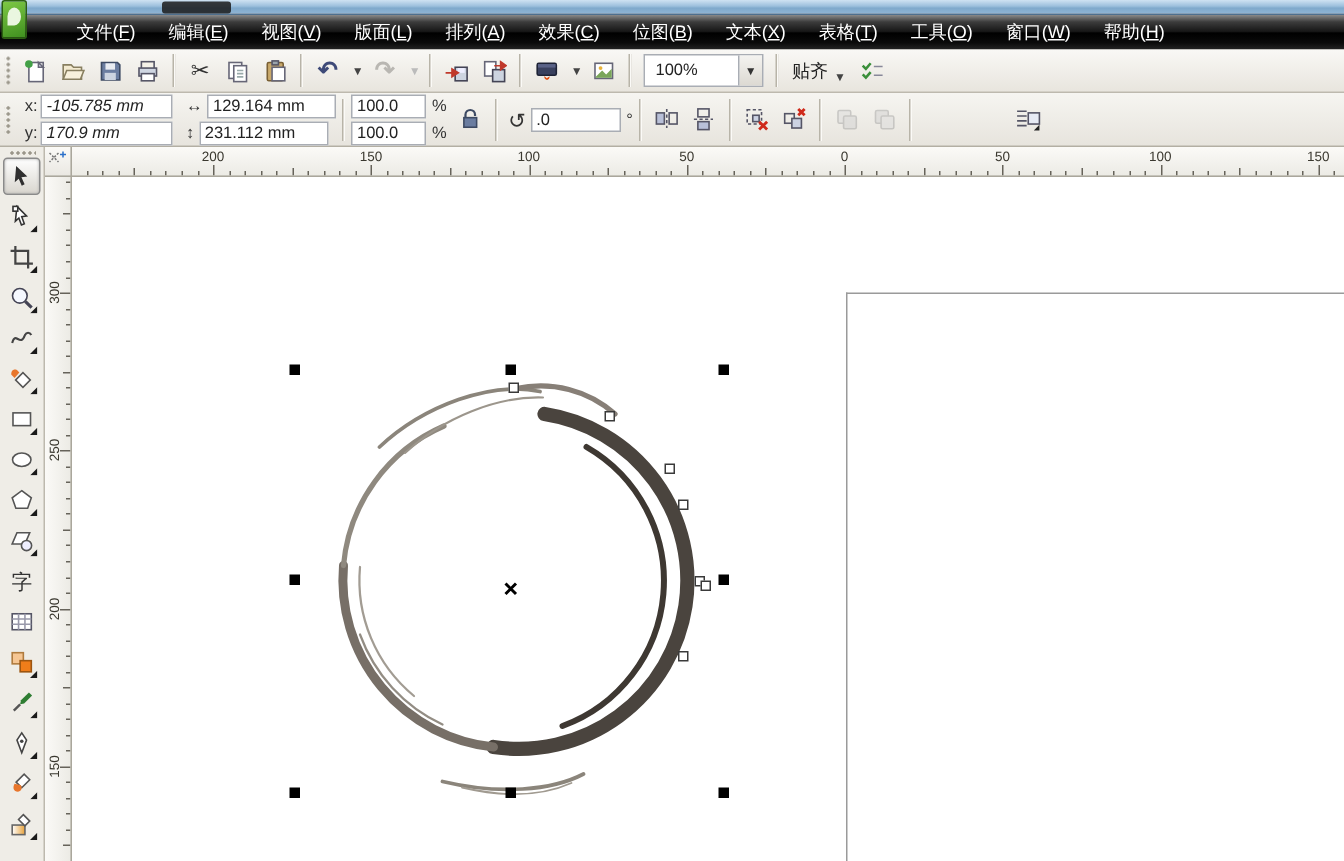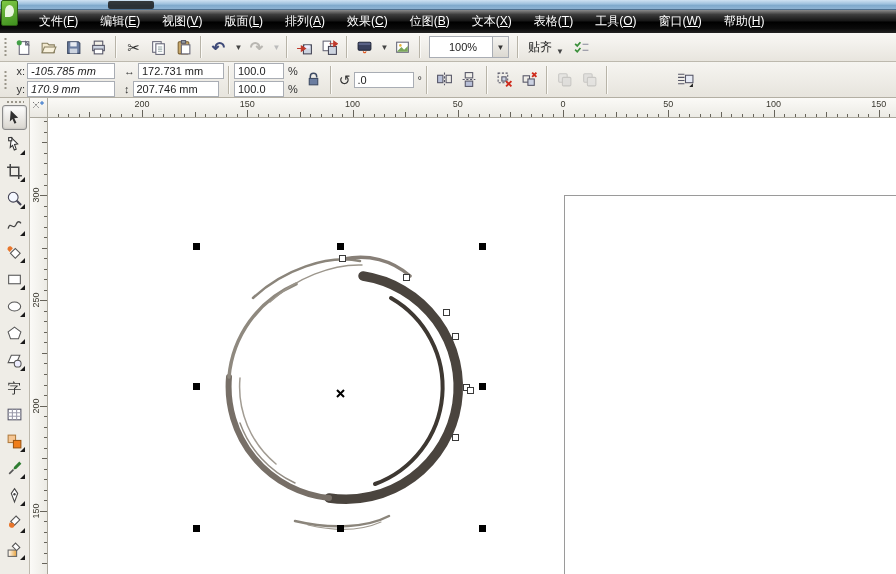--- a/index.html
+++ b/index.html
@@ -8,21 +8,21 @@
   #titlebar{position:absolute;left:0;top:0;width:896px;height:10px;
     background:linear-gradient(180deg,#cfe2f2 0%,#9dc0dd 45%,#7fa9cc 60%,#8fb4d4 100%);
     border-bottom:1px solid #4e6f8e;box-sizing:border-box;}
   #title-smudge{position:absolute;left:108px;top:1px;width:46px;height:8px;background:#1b1b1b;border-radius:2px;opacity:.85;}
   #app-logo{position:absolute;left:1px;top:0px;width:17px;height:26px;z-index:30;
     background:linear-gradient(160deg,#7ec845,#3f8f1f);border:1px solid #2c5e12;border-radius:2px;box-sizing:border-box;}
   #app-logo::after{content:"";position:absolute;left:3px;top:4px;width:9px;height:12px;border-radius:50% 50% 50% 0;background:#eaf6e0;}
   
   #menubar{position:absolute;left:0;top:10px;width:896px;height:23px;
     background:linear-gradient(180deg,#8a8a8a 0%,#3c3c3c 20%,#161616 48%,#000 52%,#0a0a0a 80%,#232323 100%);
-    display:flex;align-items:center;padding-left:28px;box-sizing:border-box;}
+    display:flex;align-items:center;padding-left:40px;box-sizing:border-box;}
   .menu-item{color:#fff;font-size:12px;padding:3px 11px;cursor:default;white-space:nowrap;}
   .menu-item u{text-decoration:underline;}
   
   #toolbar{position:absolute;left:0;top:33px;width:896px;height:29px;
     background:linear-gradient(180deg,#f9f8f5,#e8e5de);border-bottom:1px solid #bdb9ae;
     display:flex;align-items:center;padding:0 2px;box-sizing:border-box;}
   #propbar{position:absolute;left:0;top:62px;width:896px;height:36px;
     background:linear-gradient(180deg,#f6f5f1,#e7e4dd);border-bottom:1px solid #b3afa3;
     display:flex;align-items:center;padding:0 2px;box-sizing:border-box;}
   .grip{width:5px;height:20px;margin:0 3px 0 1px;
@@ -32,21 +32,21 @@
     border:1px solid transparent;border-radius:2px;margin:0 1px;position:relative;box-sizing:border-box;}
   .tbtn svg{width:17px;height:17px;}
   .tbtn.disabled{opacity:.45;}
   .sep{width:1px;height:22px;background:#b8b4a8;border-right:1px solid #fbfaf7;margin:0 4px;}
   .dd{font-size:8px;color:#444;margin-left:2px;}
   .glyph{font-size:15px;color:#333;line-height:1;}
   .undo-glyph{font-size:16px;font-weight:bold;color:#3e4a78;}
   .redo-glyph{font-size:16px;font-weight:bold;color:#b9b7b2;}
   #zoom-combo{display:flex;align-items:center;width:78px;height:20px;background:#fff;
     border:1px solid #a9adb4;margin:0 4px;font-size:11px;color:#222;}
-  #zoom-combo .val{flex:1;padding-left:19px;}
+  #zoom-combo .val{flex:1;padding-left:7px;}
   #zoom-combo .btn{width:15px;height:100%;display:flex;align-items:center;justify-content:center;
     background:linear-gradient(180deg,#f4f3f0,#dcd9d2);border-left:1px solid #a9adb4;font-size:8px;color:#333;}
   #snap-btn{display:flex;align-items:flex-end;font-size:12px;color:#222;padding:2px 5px;}
   
   .pb-col{display:flex;flex-direction:column;justify-content:center;gap:2px;}
   .pb-row{display:flex;align-items:center;height:16px;}
   .pb-label{font-size:11px;color:#333;width:14px;text-align:right;margin-right:2px;}
   .field{background:#fff;border:1px solid #a9adb4;height:14px;font-size:11px;color:#222;
     padding:0 3px;display:flex;align-items:center;box-sizing:content-box;}
   .f-xy{width:80px;font-style:italic;}
@@ -236,25 +236,25 @@
       <span class="field f-xy">-105.785 mm</span>
     </div>
     <div class="pb-row">
       <span class="pb-label">y:</span>
       <span class="field f-xy">170.9 mm</span>
     </div>
   </div>
   <div class="pb-col" style="margin-left:6px">
     <div class="pb-row">
       <span class="mini-ic">↔</span>
-      <span class="field f-wh">172.731 mm</span>
+      <span class="field f-wh">129.164 mm</span>
     </div>
     <div class="pb-row">
       <span class="mini-ic">↕</span>
-      <span class="field f-wh">207.746 mm</span>
+      <span class="field f-wh">231.112 mm</span>
     </div>
   </div>
   <div class="sep" style="height:28px"></div>
   <div class="pb-col">
     <div class="pb-row">
       <span class="field f-sc">100.0</span>
       <span class="pct">%</span>
     </div>
     <div class="pb-row">
       <span class="field f-sc">100.0</span>

